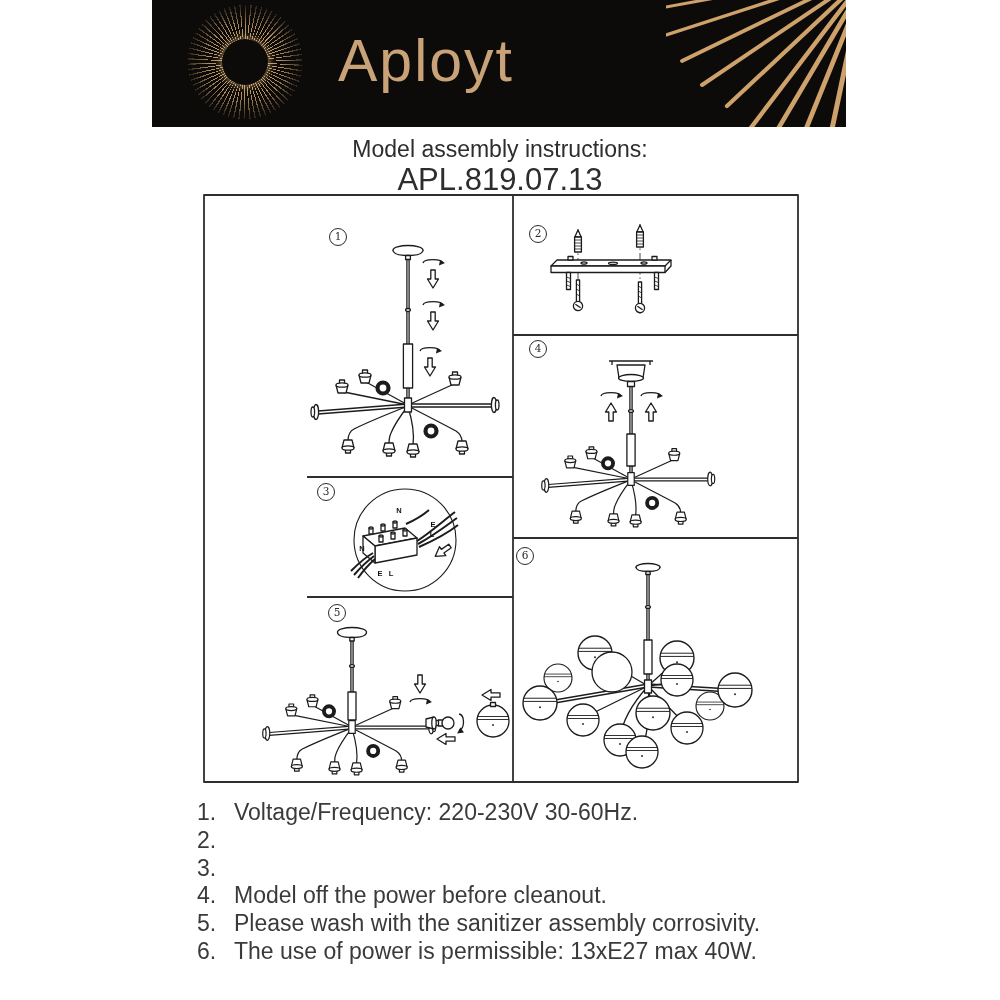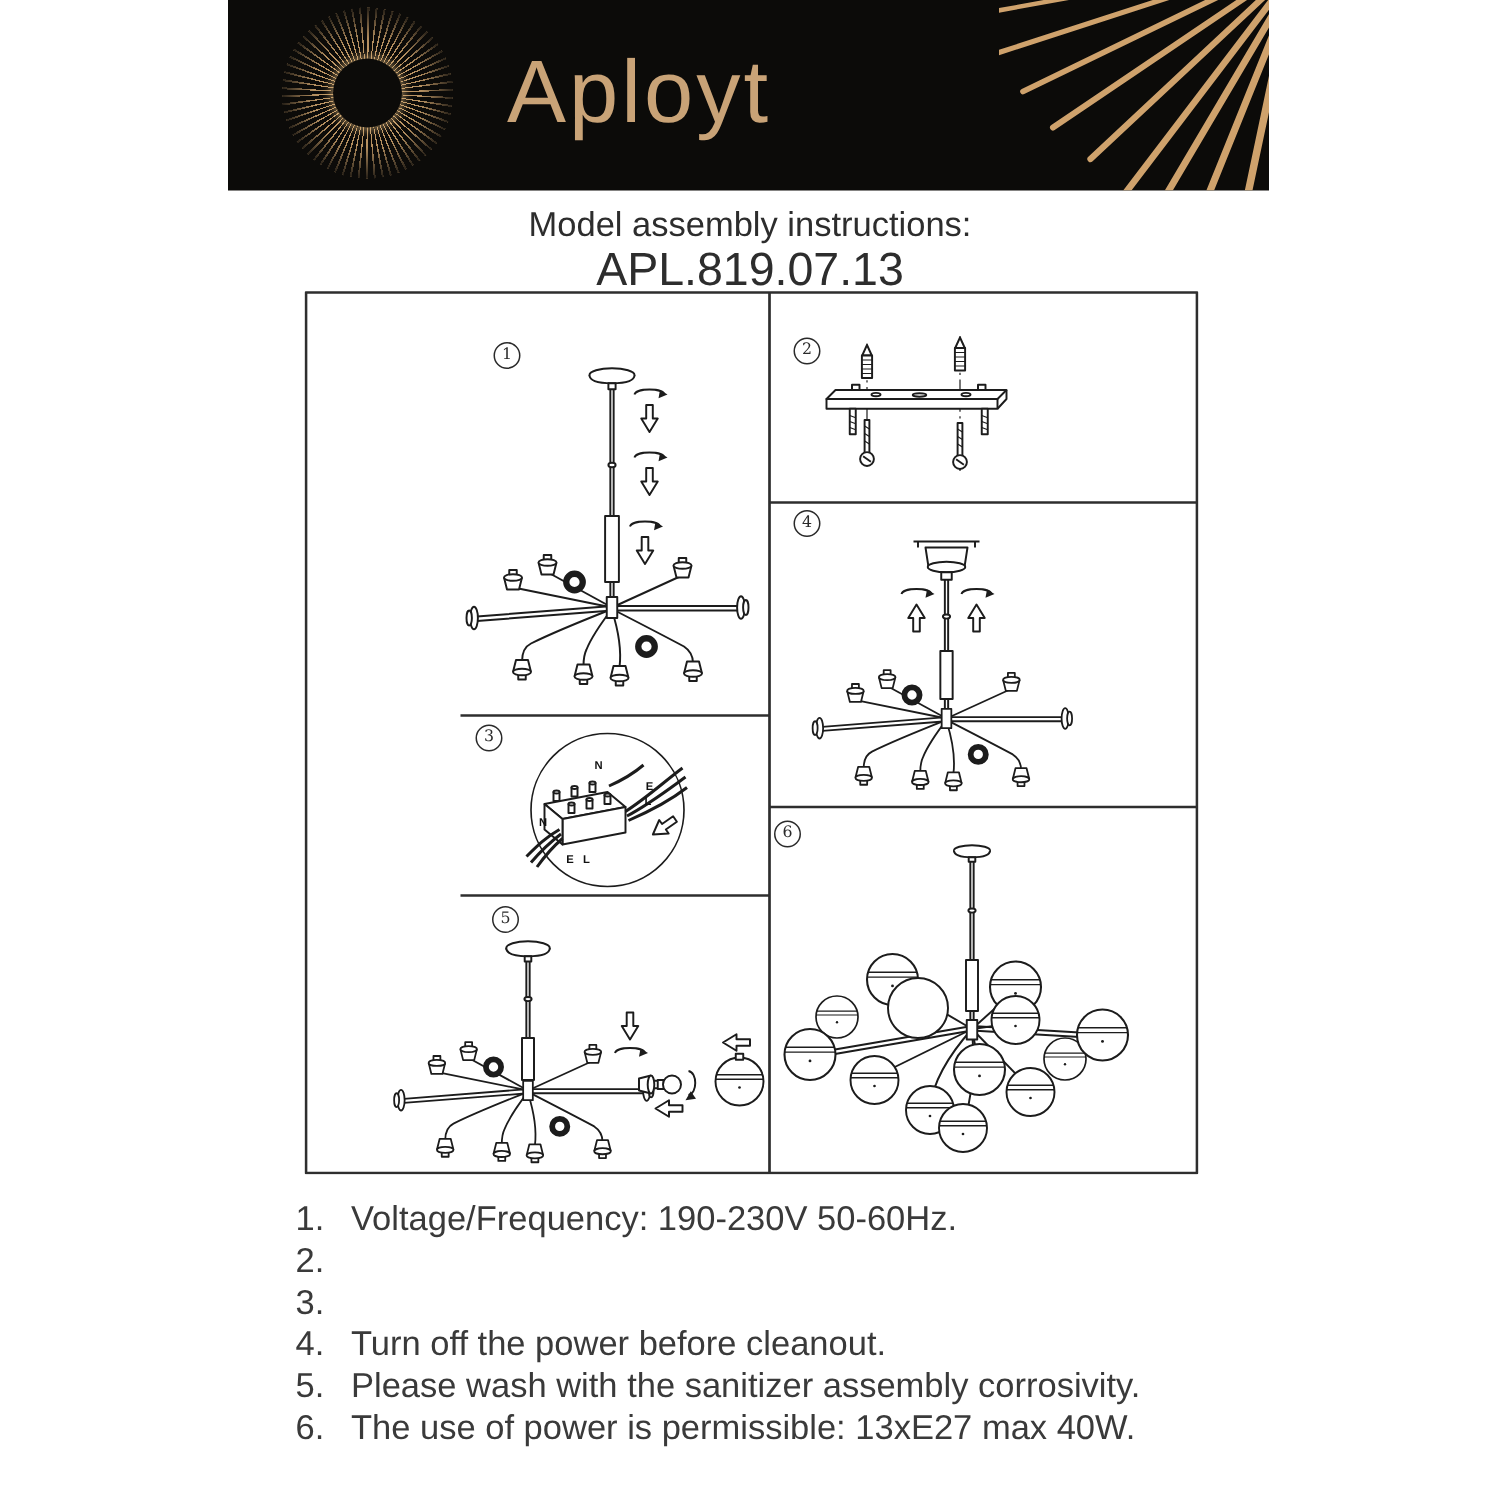--- a/index.html
+++ b/index.html
@@ -279,31 +279,31 @@
     <span class="wirelabel" style="left:230px;top:330px">E</span>
     <span class="wirelabel" style="left:229px;top:340px">L</span>
     <span class="wirelabel" style="left:159px;top:354px">N</span>
     <span class="wirelabel" style="left:177px;top:379px">E</span>
     <span class="wirelabel" style="left:188px;top:379px">L</span>
   </div>
 
   <div class="ins">
     <div class="row">
       <span class="num">1.</span>
-      <span class="txt">Voltage/Frequency: 190-230V 50-60Hz.</span>
+      <span class="txt">Voltage/Frequency: 220-230V 30-60Hz.</span>
     </div>
     <div class="row">
       <span class="num">2.</span>
     </div>
     <div class="row">
       <span class="num">3.</span>
     </div>
     <div class="row">
       <span class="num">4.</span>
-      <span class="txt">Turn off the power before cleanout.</span>
+      <span class="txt">Model off the power before cleanout.</span>
     </div>
     <div class="row">
       <span class="num">5.</span>
       <span class="txt">Please wash with the sanitizer assembly corrosivity.</span>
     </div>
     <div class="row">
       <span class="num">6.</span>
       <span class="txt">The use of power is permissible: 13xE27 max 40W.</span>
     </div>
   </div>

